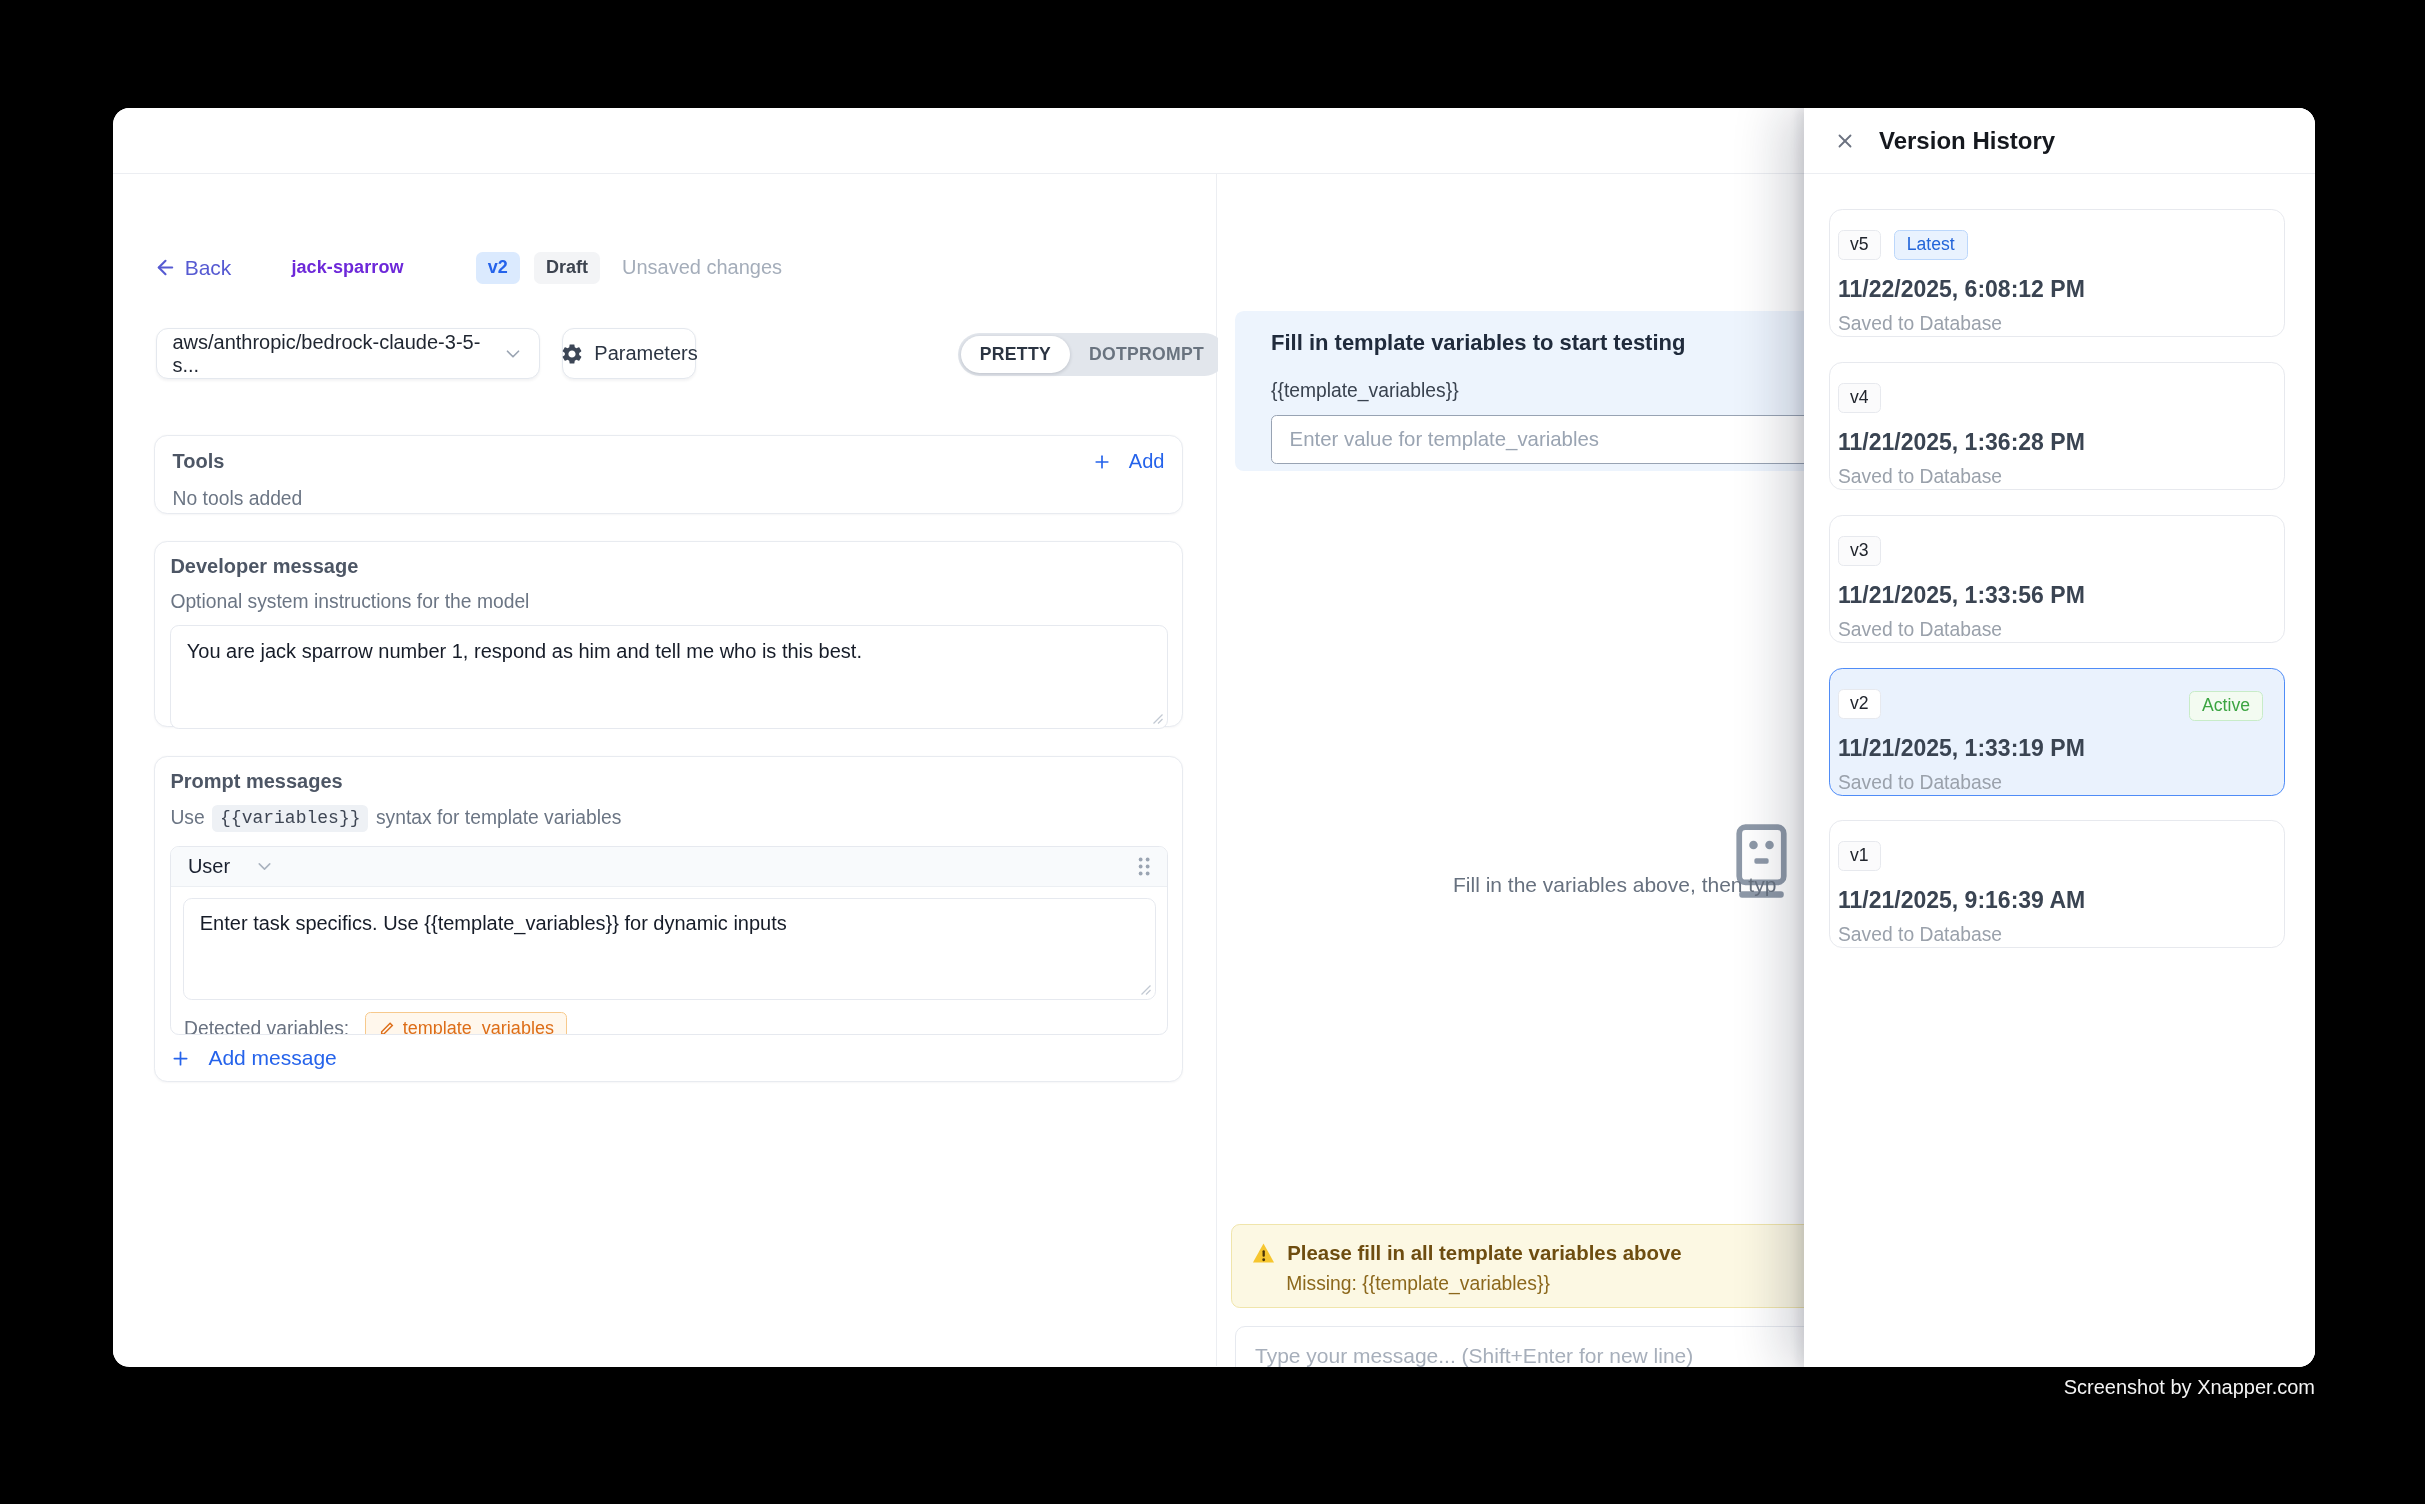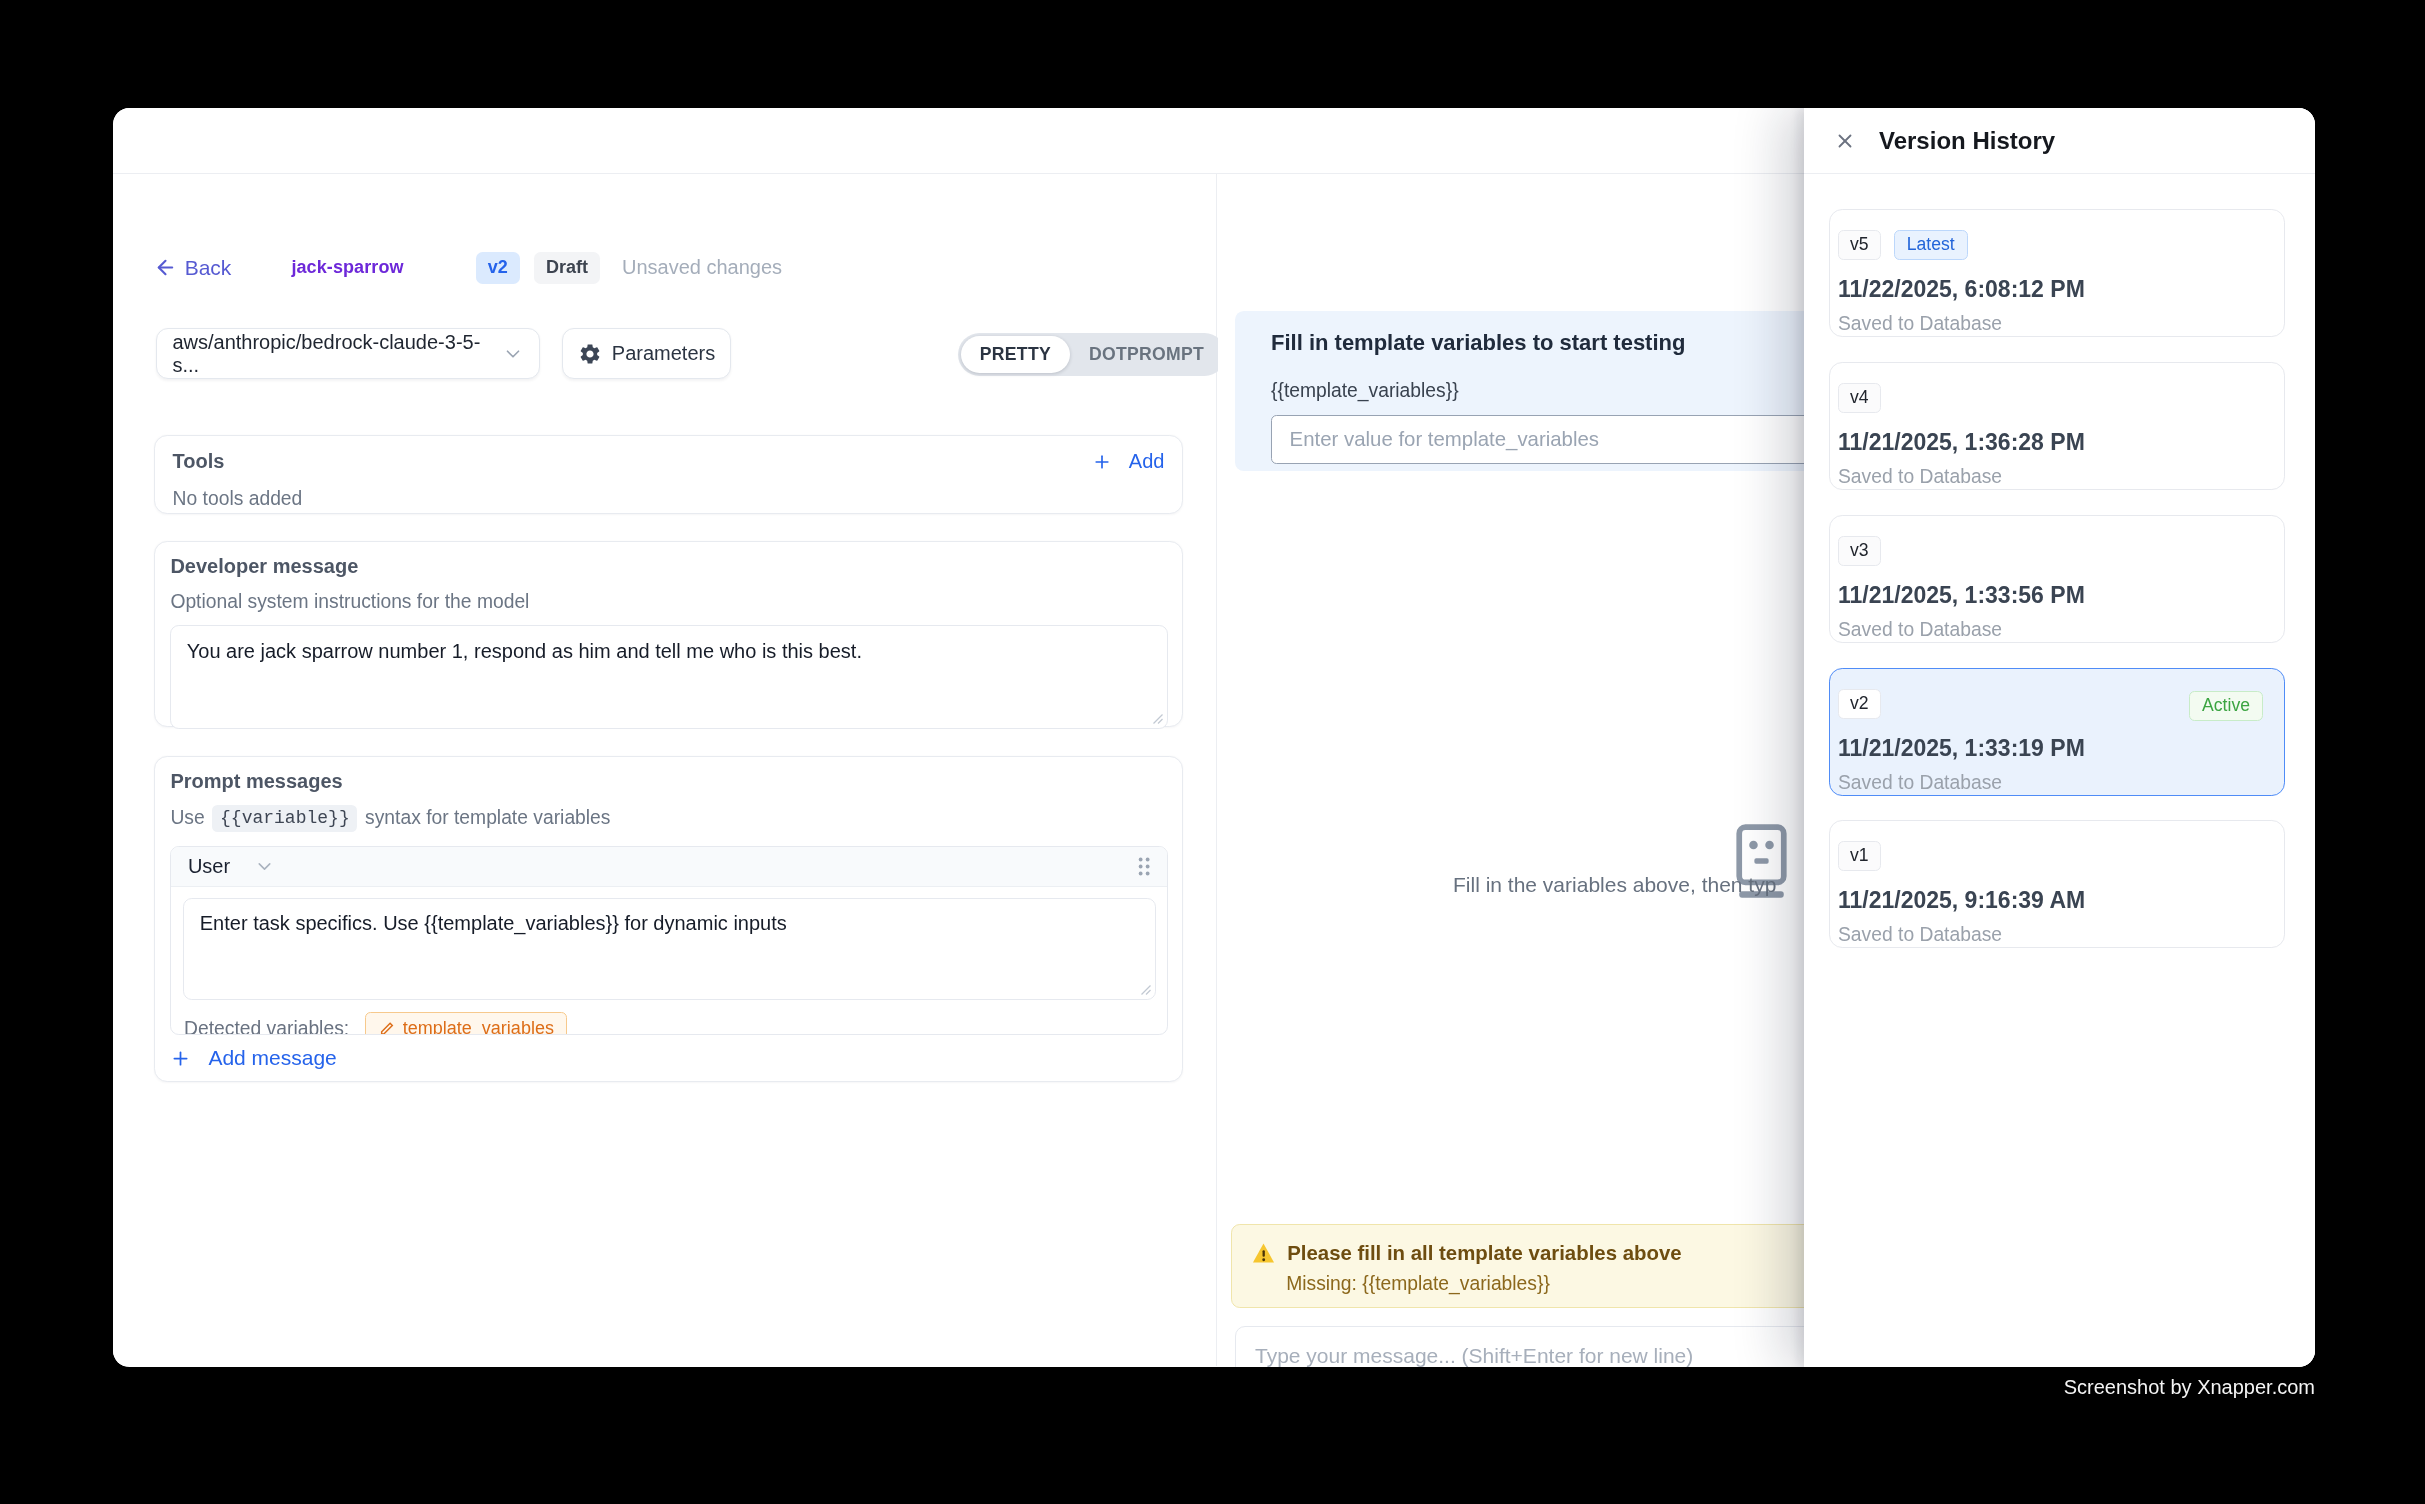--- a/index.html
+++ b/index.html
@@ -23,21 +23,21 @@
   .badge { font-size:18px; font-weight:700; padding:5.5px 12px; border-radius:6.6px; white-space:nowrap; }
   .badge-version { background:#dbeafe; color:#2563eb; font-weight:600; }
   .badge-draft { background:#f3f4f6; color:#3d4450; }
   .unsaved { font-size:20px; color:#a4adba; margin-left:7.7px; }
 
   .model-row { position:absolute; left:0; top:154px; width:100%; height:51px; }
   .model-select { position:absolute; left:43px; top:0; width:384px; height:51px; background:#fff;
                   border:1.1px solid #e4e8ee; border-radius:12px; display:flex; align-items:center;
                   justify-content:space-between; padding:0 15.4px; box-shadow:0 1.1px 2.8px rgba(16,24,40,.05); cursor:pointer; }
   .model-select span { font-size:20px; color:#1f2530; }
-  .btn-params { position:absolute; left:449px; top:0; width:169px; height:51px; background:#fff;
+  .btn-params { position:absolute; left:449px; top:0; width:134px; height:51px; background:#fff;
                 border:1.1px solid #e4e8ee; border-radius:12px; display:flex; align-items:center; gap:10px;
                 justify-content:center; box-shadow:0 1.1px 2.8px rgba(16,24,40,.05); cursor:pointer;
                 font-size:20px; font-weight:500; color:#2b3442; }
   .toggle { position:absolute; left:845px; top:5px; height:43px; background:#e2e6ec; border-radius:551px;
             display:flex; align-items:center; padding:2.8px; }
   .seg { padding:0 19px; height:37px; display:flex; align-items:center; font-size:17.6px; font-weight:700;
          letter-spacing:0.3px; cursor:pointer; border-radius:551px; }
   .seg-active { background:#fff; color:#2b3442; box-shadow:0 1.1px 3.9px rgba(16,24,40,.18); }
   .seg-inactive { color:#69737f; }
 
@@ -208,21 +208,21 @@
               <path d="M14 8L8 14"></path>
             </svg>
         </span>
       </div>
     </section>
 
     <section class="card prompt-card">
       <div class="card-title">Prompt messages</div>
       <div class="syntax-row">
         <span class="card-sub">Use</span>
-        <span class="code-chip">{{variable}}</span>
+        <span class="code-chip">{{variables}}</span>
         <span class="card-sub">syntax for template variables</span>
       </div>
       <div class="msg-block">
         <div class="msg-head">
           <div class="role-select">
             <span>User</span>
             <span>
               <svg width="21" height="21" viewBox="0 0 24 24" fill="none" stroke="#aab3bf" stroke-width="1.8" stroke-linecap="round" stroke-linejoin="round">
                   <path d="M6 9l6 6 6-6"></path>
                 </svg>

